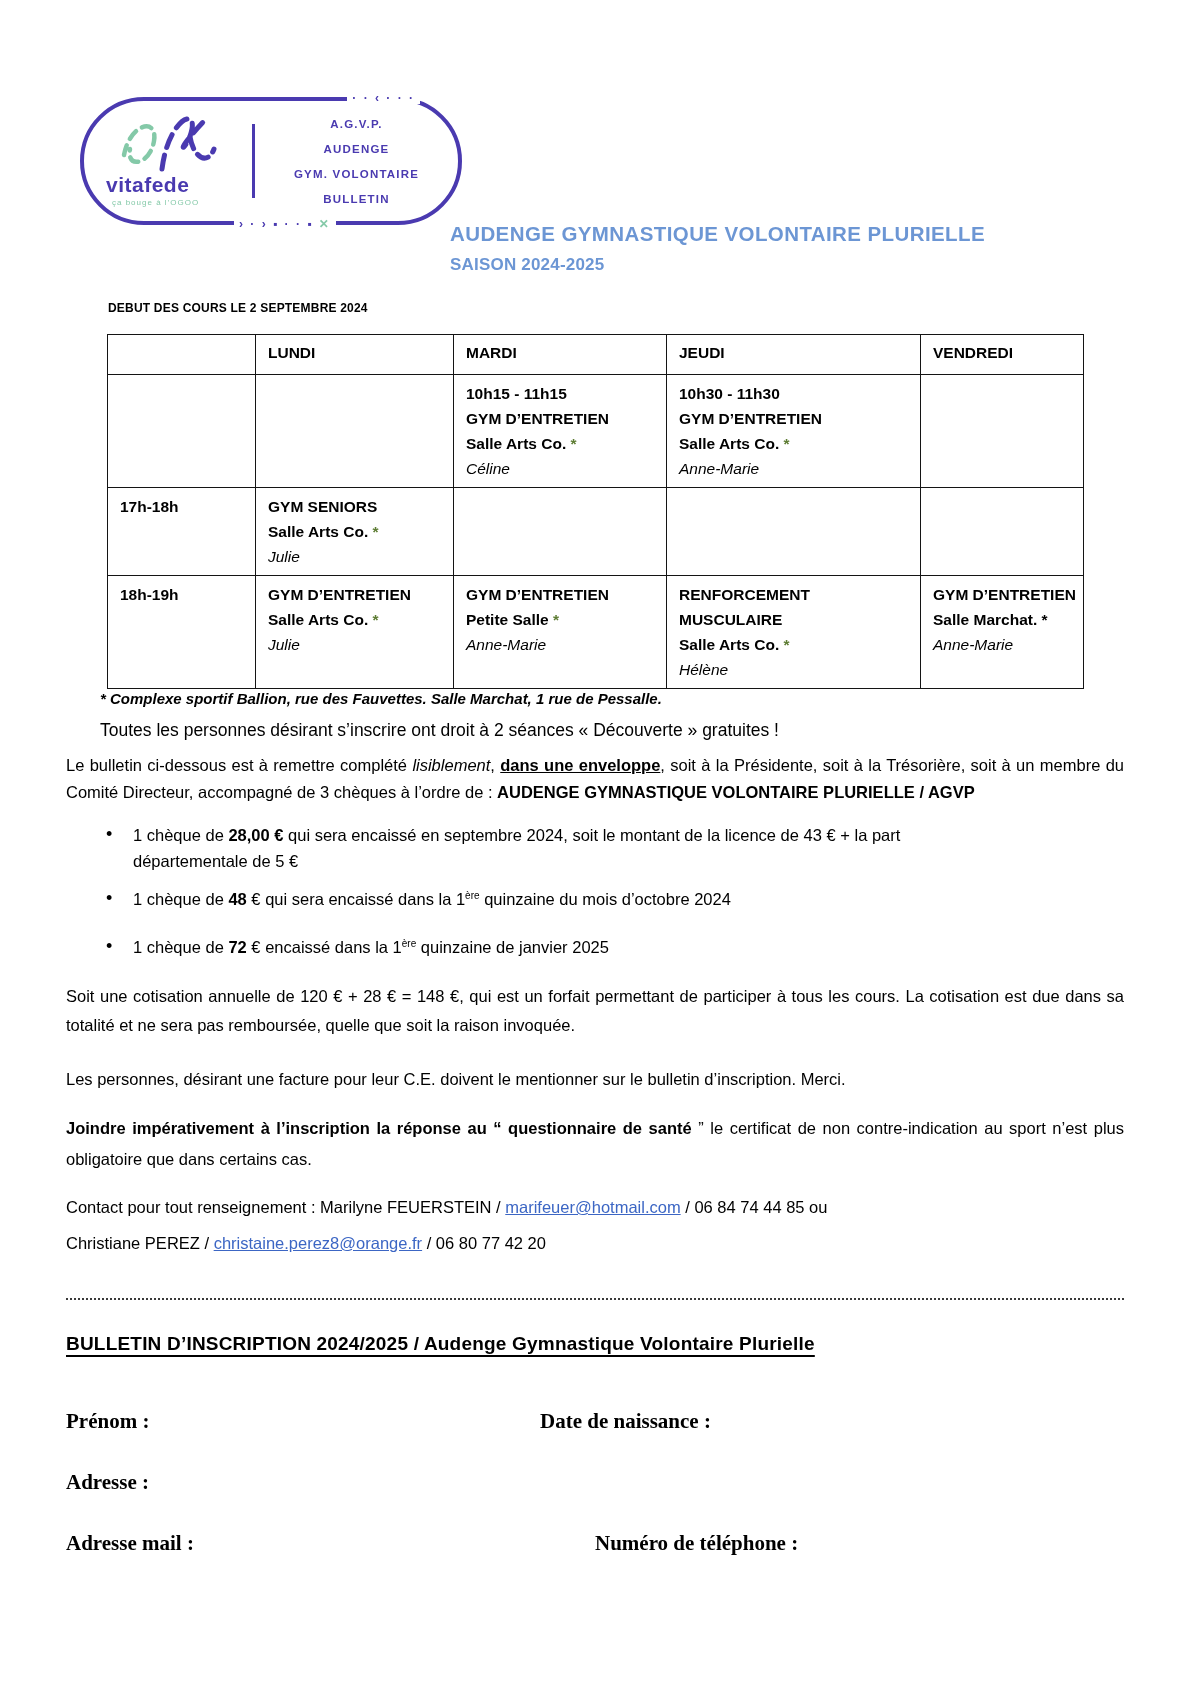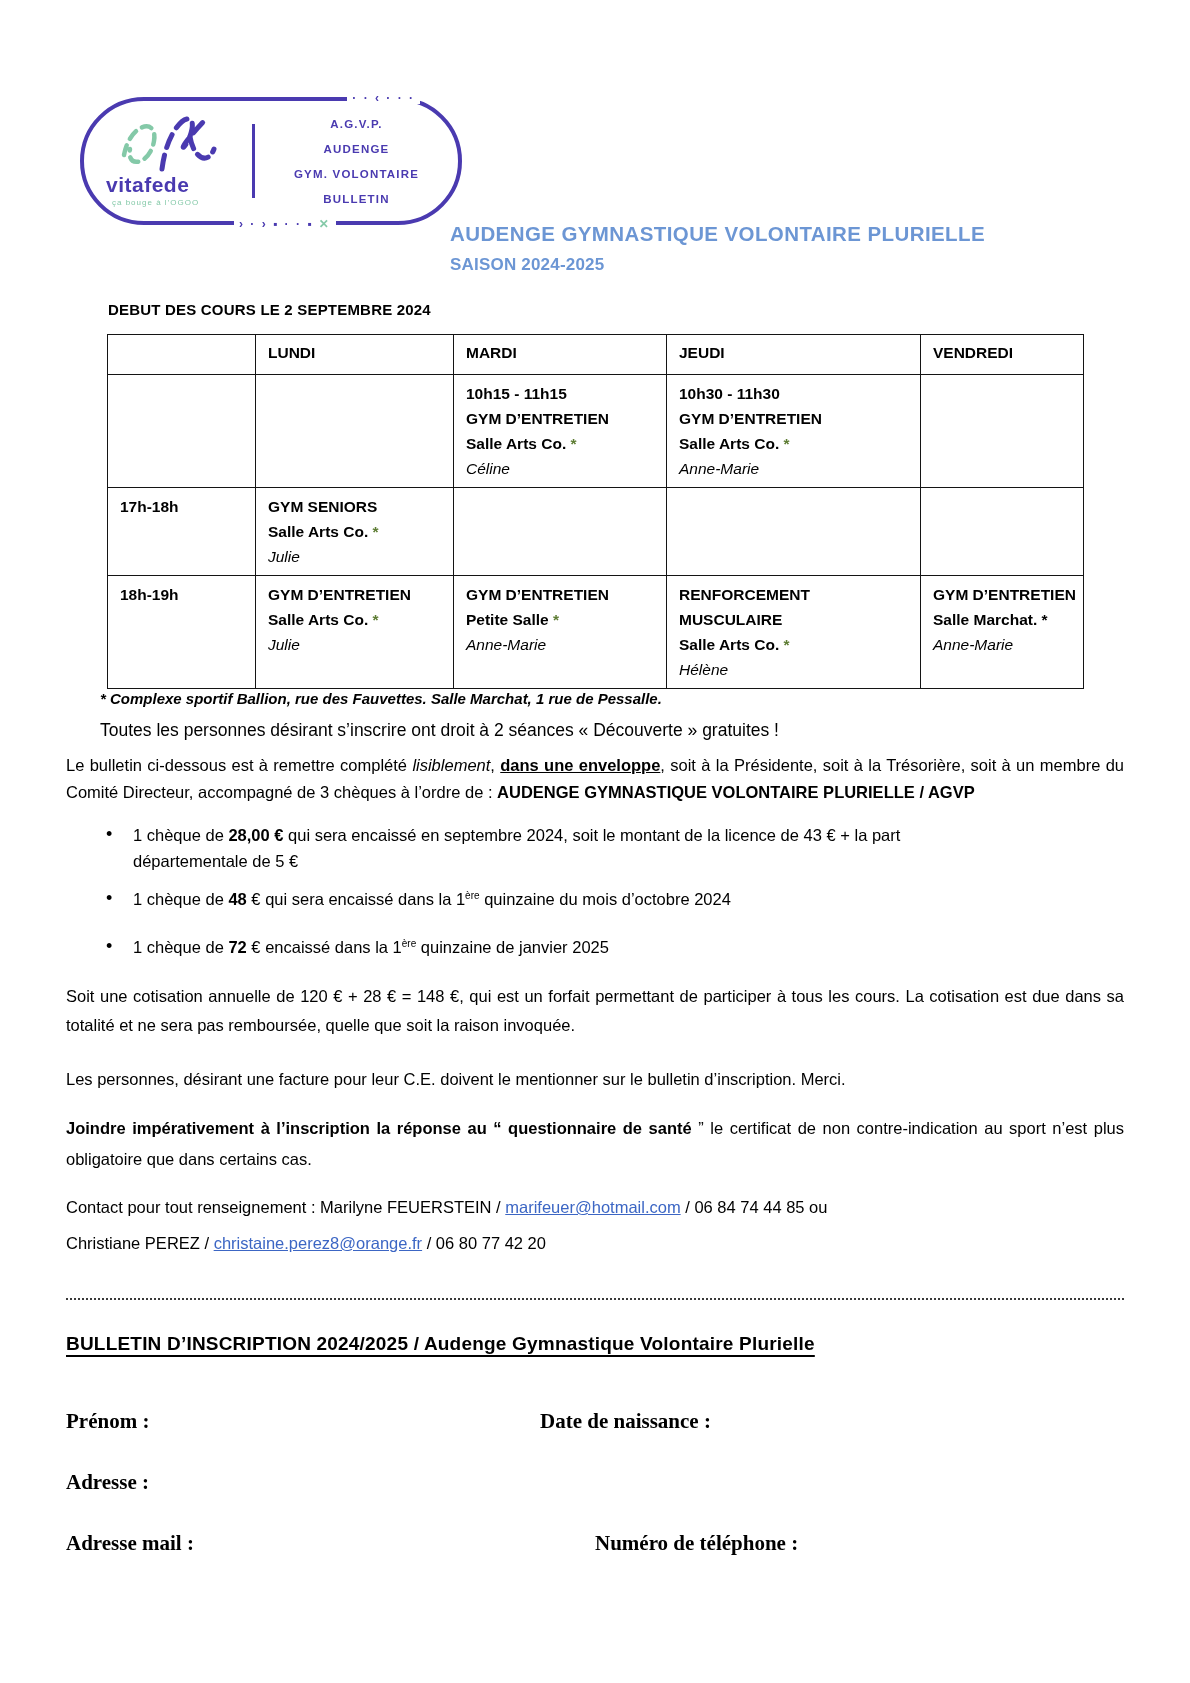--- a/index.html
+++ b/index.html
@@ -25,21 +25,21 @@
   .logo-right{flex:1;display:flex;flex-direction:column;justify-content:center;align-items:center;gap:13px;}
   .logo-right span{font-size:11.5px;font-weight:bold;color:var(--purple);letter-spacing:1.2px;}
   .deco{position:absolute;background:#fff;color:var(--purple);font-size:12px;font-weight:bold;letter-spacing:2px;padding:0 5px;line-height:12px;}
   .deco-top{top:-9px;right:38px;}
   .deco-bottom{bottom:-9px;left:150px;}
   .deco .gx{color:var(--logo-green);}
 
   
   .page-title{position:absolute;left:450px;top:222px;font-size:20.5px;font-weight:bold;color:var(--title-blue);letter-spacing:.4px;}
   .season{position:absolute;left:450px;top:255px;font-size:17px;font-weight:bold;color:var(--title-blue);letter-spacing:.2px;}
-  .debut{position:absolute;left:108px;top:301px;font-size:15px;font-weight:bold;letter-spacing:.2px;}
+  .debut{position:absolute;left:108px;top:301px;font-size:12px;font-weight:bold;letter-spacing:.2px;}
 
   
   table.sched{position:absolute;left:107px;top:334px;width:976px;border-collapse:collapse;table-layout:fixed;}
   table.sched th,table.sched td{border:1.8px solid #141414;vertical-align:top;text-align:left;
       padding:6px 12px;font-size:15.5px;line-height:25px;}
   table.sched th{height:40px;font-weight:bold;vertical-align:middle;padding-top:2px;}
   table.sched tbody tr:nth-child(1){height:108px;}
   table.sched tbody tr:nth-child(2){height:76px;}
   table.sched tbody tr:nth-child(3){height:103px;}
   .cl{white-space:nowrap;}

